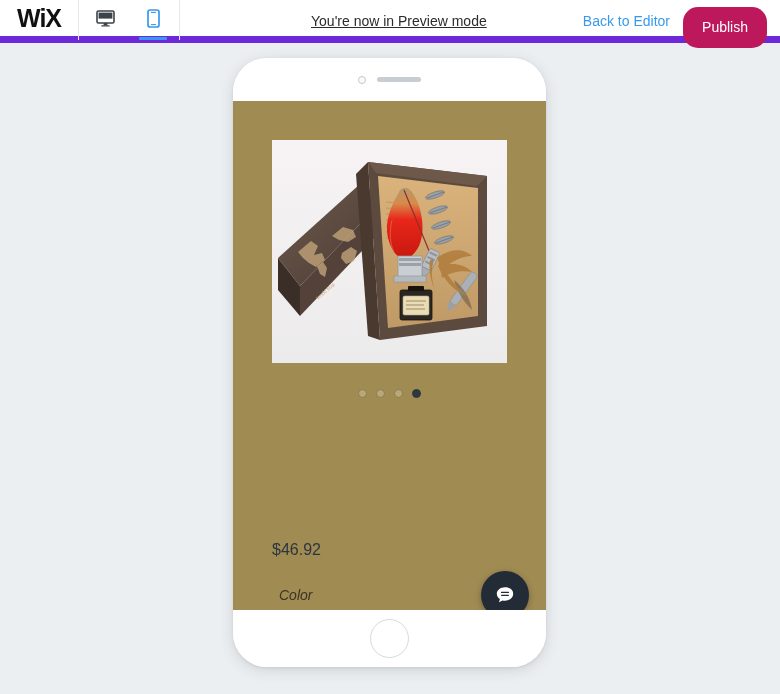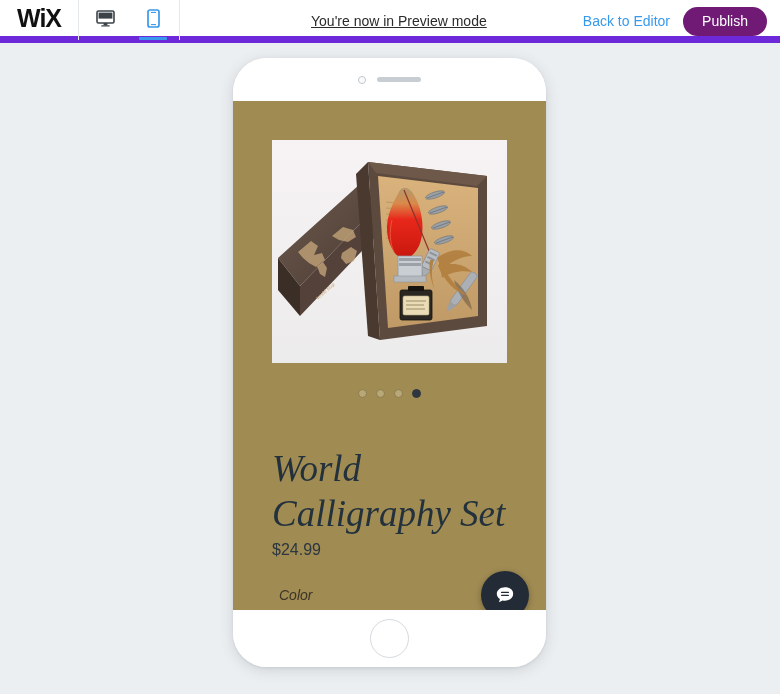--- a/index.html
+++ b/index.html
@@ -47,22 +47,22 @@
     font-size: 14px; color: #2b2b2b;
     white-space: nowrap;
     text-decoration: underline;
   }
   .back-to-editor {
     position: absolute; right: 110px; top: 13px;
     font-size: 14px; color: #3899ec; cursor: pointer; white-space: nowrap; margin-left: 28px;
   }
   .publish-btn {
     position: absolute; right: 13px; top: 7px;
-    height: 29px; padding: 0 19px;
-    background: #701a75; color: #fff;
+    height: 41px; padding: 0 19px;
+    background: #be185d; color: #fff;
     border: none; border-radius: 15px;
     font-size: 14px; font-family: "Liberation Sans", sans-serif;
     cursor: pointer; line-height: 29px;
   }
 
   
   .phone {
     position: absolute; left: 233px; top: 58px;
     width: 313px; height: 609px;
     background: #ffffff;
@@ -300,25 +300,21 @@
         </svg>
       </div>
 
       <div class="dots">
         <span class="dot"></span>
         <span class="dot"></span>
         <span class="dot"></span>
         <span class="dot active"></span>
       </div>
 
-      <div class="prod-title">
-        <div>World</div>
-        <div>Calligraphy Set</div>
-      </div>
-      <div class="prod-price">$24.99</div>
+      <div class="prod-price">$46.92</div>
 
       <div class="color-label">Color</div>
 
       <div class="chat-btn">
         <svg width="24" height="24" viewBox="0 0 24 24">
           <path d="M12 4.2c-4.6 0-8.2 2.9-8.2 6.6 0 2.1 1.2 4 3.1 5.2l-.9 3.3 3.6-1.9c.8.2 1.6.3 2.4.3 4.6 0 8.2-2.9 8.2-6.9S16.6 4.2 12 4.2z" fill="#ffffff"></path>
           <line x1="8.6" y1="9.4" x2="15.4" y2="9.4" stroke="#222b36" stroke-width="1.3" stroke-linecap="round"></line>
           <line x1="8.6" y1="12.3" x2="15.4" y2="12.3" stroke="#222b36" stroke-width="1.3" stroke-linecap="round"></line>
         </svg>
       </div>

